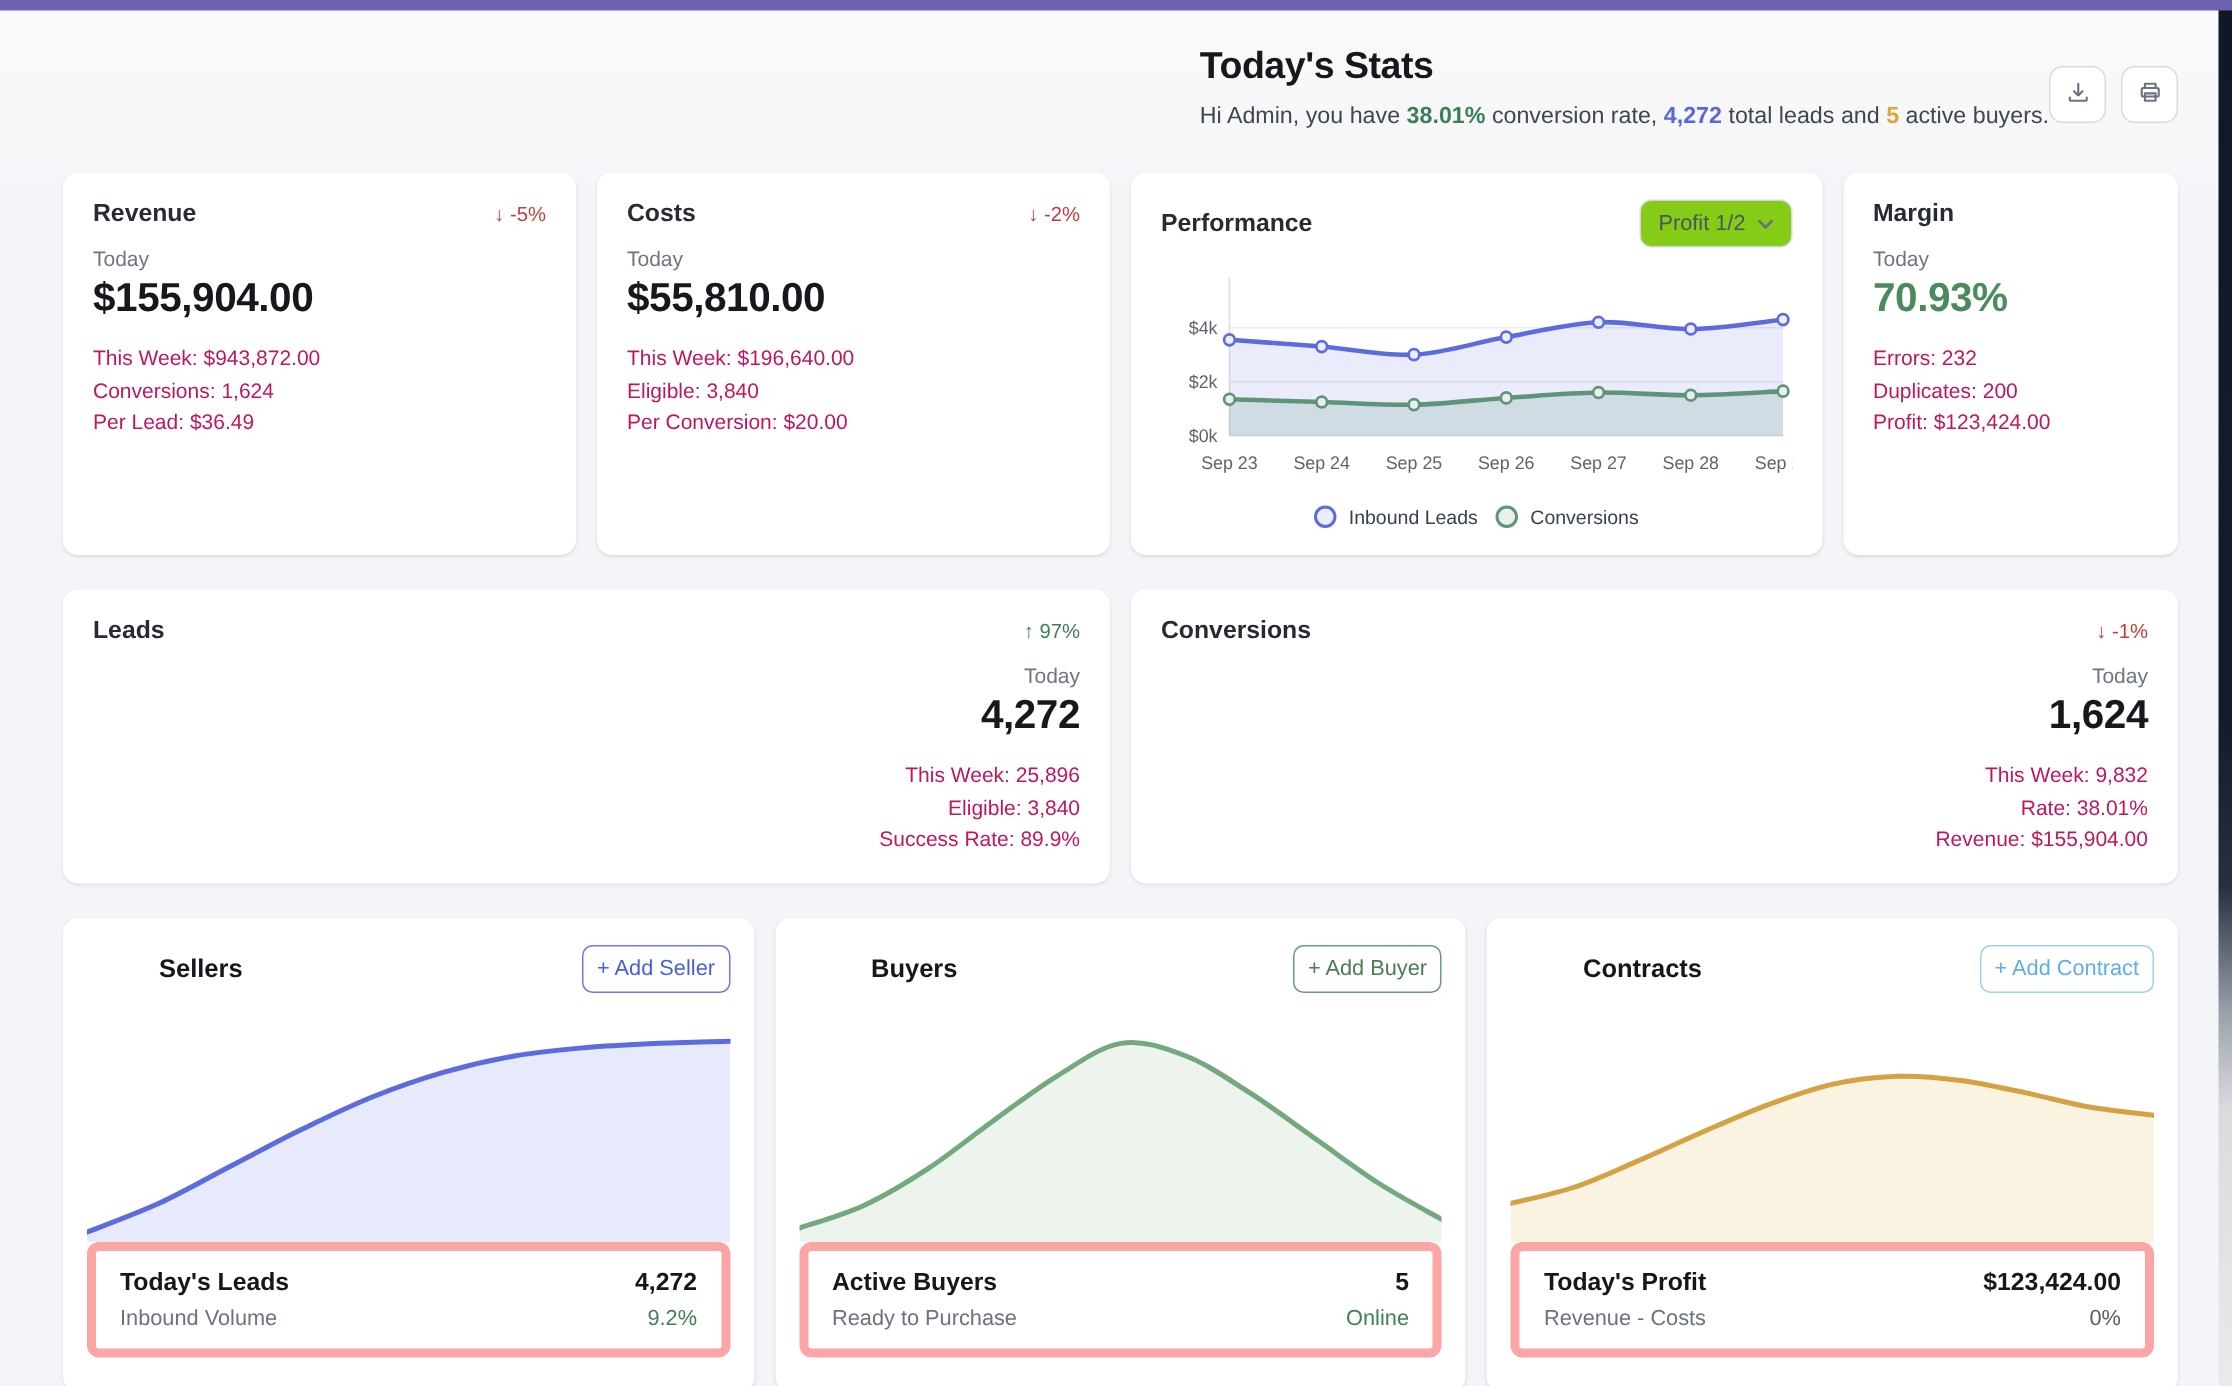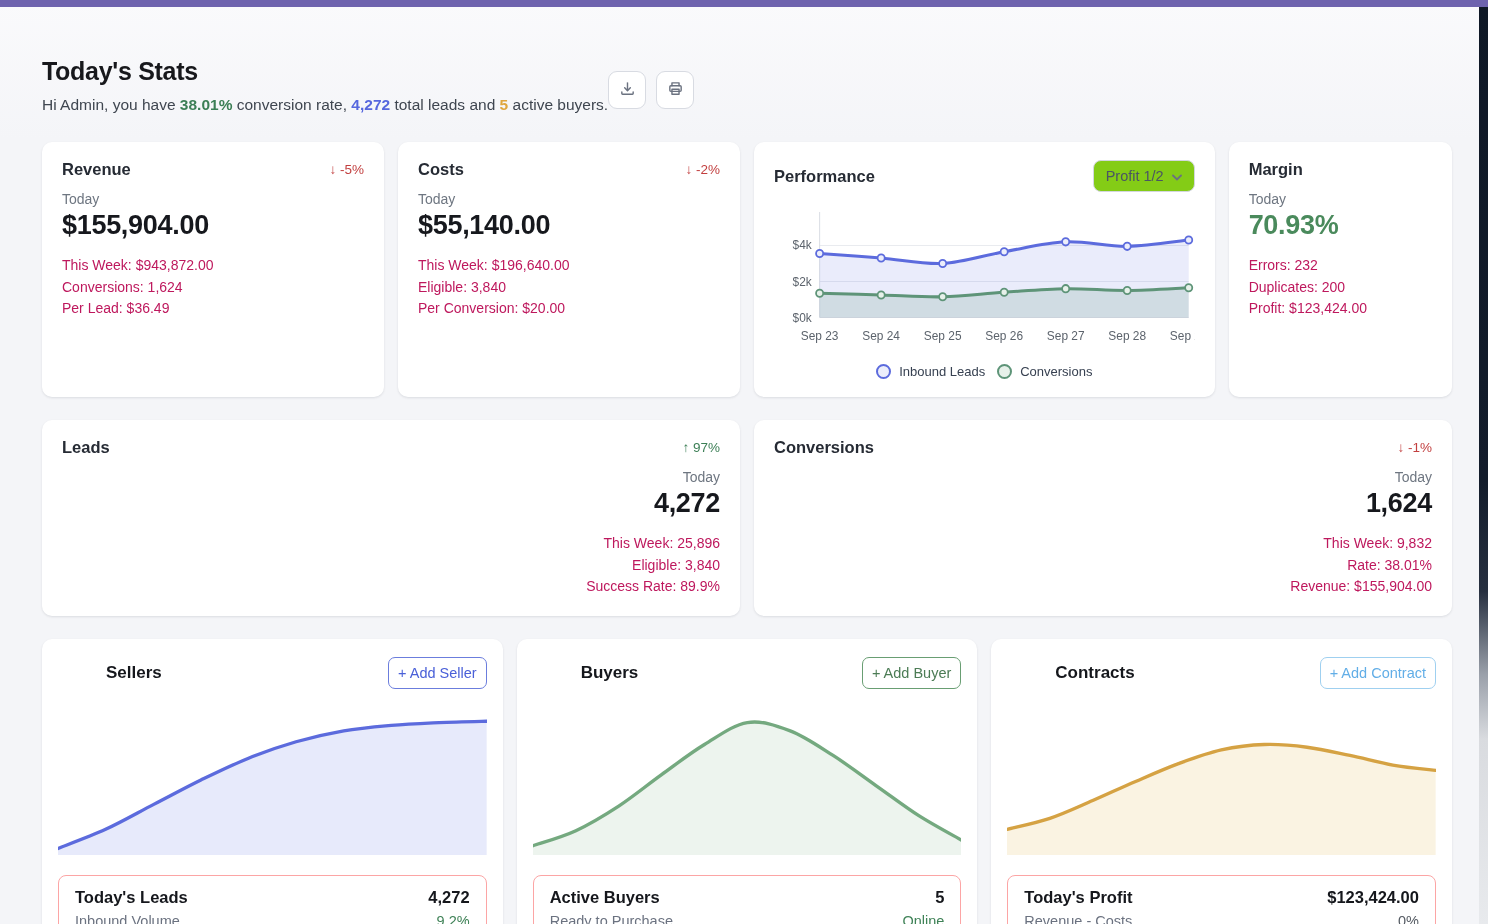--- a/index.html
+++ b/index.html
@@ -9,21 +9,21 @@
     font-family:"Liberation Sans","DejaVu Sans",sans-serif;
     background:linear-gradient(#fafafc, #f4f5f8 140px);
     color:#1a1d23;
   }
   .topbar { position:absolute; top:0; left:0; right:0; height:7px; background:#6e63ae; z-index:5; }
   .right-strip { position:absolute; top:0; right:0; width:9px; height:100%; z-index:4;
     background:linear-gradient(180deg,#0f1826 0%,#131c2b 52%,#273040 64%,#9aa0aa 73%,#d9dbdf 80%,#e8eaed 100%); }
   .content { padding:30px 36px 24px 42px; }
 
   
-  .header { display:flex; justify-content:flex-start; align-items:flex-start; margin-bottom:28px;margin-top:27px; }
+  .header { display:flex; justify-content:flex-end; align-items:flex-start; margin-bottom:28px; }
   .page-title { font-size:25px; font-weight:700; letter-spacing:-0.3px; color:#17181c; margin:0 0 10px 0; }
   .subtitle { font-size:15.5px; color:#3f4650; margin:0; }
   .subtitle b.green { color:#3c7f56; }
   .subtitle b.indigo { color:#5667de; }
   .subtitle b.amber { color:#dfa63e; }
   .header-actions { display:flex; gap:10px; margin-top:14px; }
   .icon-btn { width:38px; height:38px; border:1px solid #d8dbe2; border-radius:9px; background:#fff;
     display:flex; align-items:center; justify-content:center; cursor:pointer; }
   .icon-btn svg { stroke:#6b7280; }
 
@@ -52,21 +52,21 @@
   .legend-item { display:flex; align-items:center; gap:8px; cursor:pointer; }
   .legend-dot { width:15px; height:15px; border-radius:50%; border:2px solid #888; }
   .legend-label { font-size:13px; color:#374151; }
 
   
   .spark { width:100%; height:152px; display:block; margin-top:14px; }
   .outline-btn { background:#fff; border-radius:7px; padding:7px 9px; font-size:14.5px; cursor:pointer; border:1px solid; }
   .outline-btn.indigo { color:#4a60d8; border-color:#6b7ddd; }
   .outline-btn.green  { color:#4c7c55; border-color:#699e73; }
   .outline-btn.sky    { color:#62aee7; border-color:#9fd0f0; }
-  .stat-box { border:1px solid #fca5a5; border-radius:8px; padding:12px 16px; margin-top:20px; }
+  .stat-box { border:6px solid #fca5a5; border-radius:8px; padding:12px 16px; margin-top:0; }
   .stat-row { display:flex; justify-content:space-between; align-items:baseline; }
   .stat-row .t { font-size:16.5px; font-weight:700; color:#15171c; }
   .stat-row .v { font-size:16.5px; font-weight:700; color:#15171c; }
   .stat-row.sub { margin-top:6px; }
   .stat-row.sub .t { font-size:14.5px; font-weight:400; color:#6b7280; }
   .stat-row.sub .v { font-size:14.5px; font-weight:400; }
   .v.green { color:#3f8257 !important; } .v.gray { color:#565c64 !important; }
 </style>
 </head>
 <body>
@@ -116,21 +116,21 @@
       <div class="detail-line">Conversions: 1,624</div>
       <div class="detail-line">Per Lead: $36.49</div>
     </div>
 
     <div class="card span3 row1">
       <div class="card-head">
         <span class="card-title">Costs</span>
         <span class="badge red"><span>↓</span> <span>-2%</span></span>
       </div>
       <div class="today-label">Today</div>
-      <div class="big-value">$55,140.00</div>
+      <div class="big-value">$55,810.00</div>
       <div class="detail-line">This Week: $196,640.00</div>
       <div class="detail-line">Eligible: 3,840</div>
       <div class="detail-line">Per Conversion: $20.00</div>
     </div>
 
     <div class="card span4 row1">
       <div class="card-head">
         <span class="card-title">Performance</span>
         <button class="dropdown">
           <span>Profit 1/2</span>

